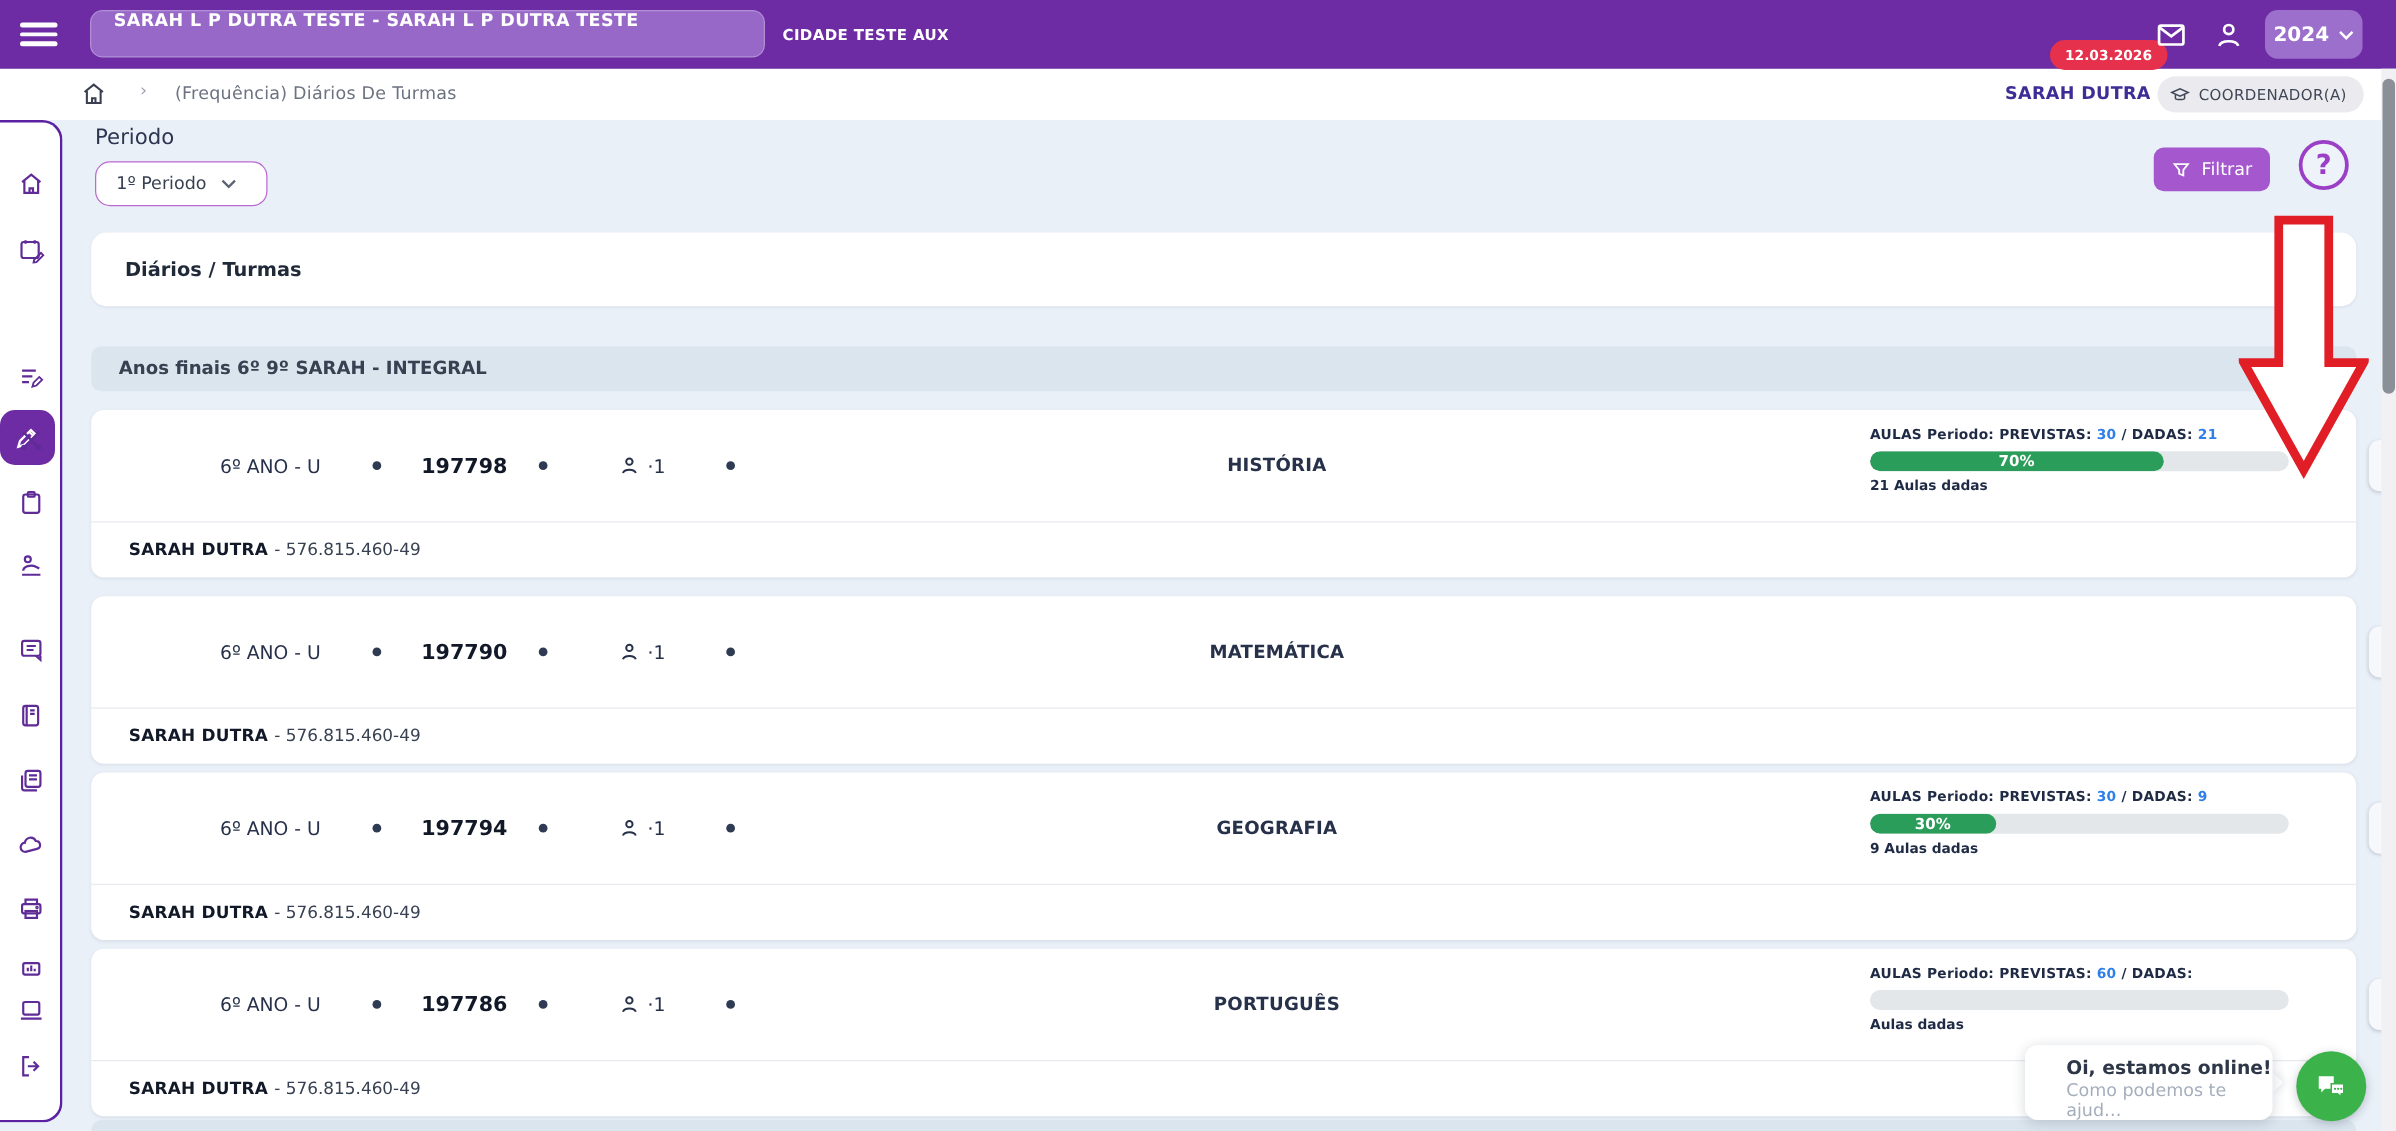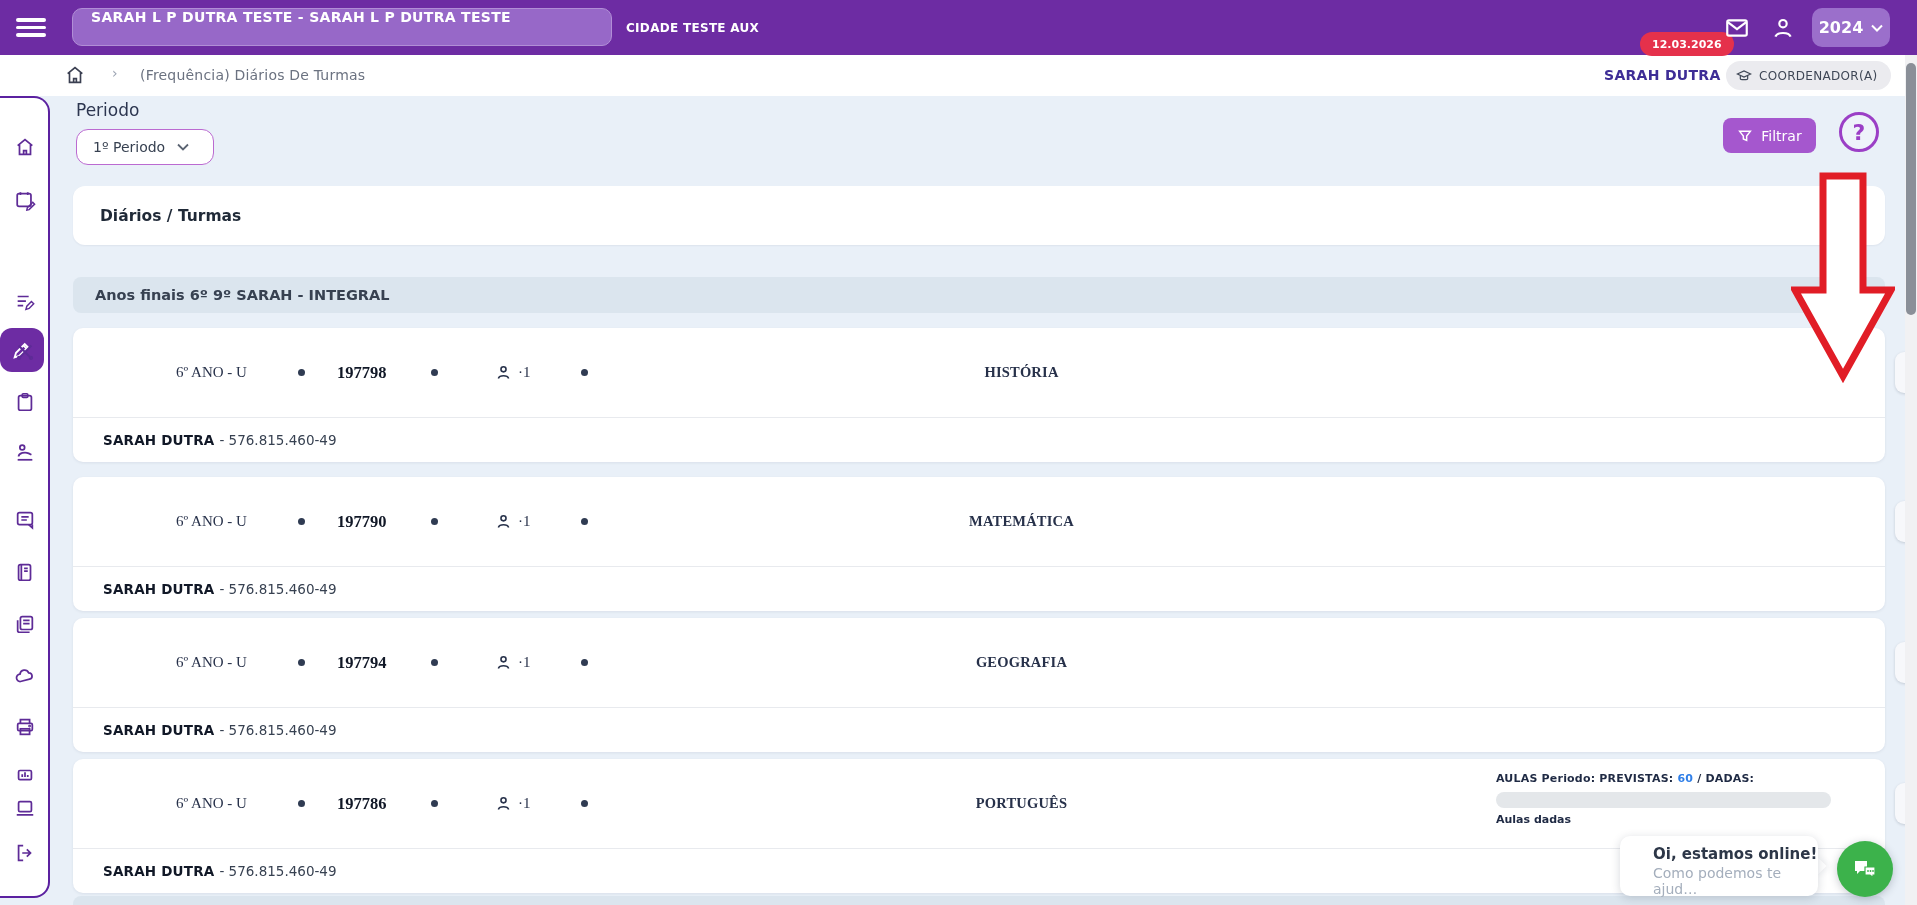--- a/index.html
+++ b/index.html
@@ -40,21 +40,21 @@
   
   .title-card { position:absolute; left:73px; top:186px; width:1812px; height:59px; background:#fff; border-radius:12px; box-shadow:0 1px 2px rgba(30,40,60,.06); display:flex; align-items:center; padding-left:27px; font-size:15.5px; font-weight:700; color:#1f2937; }
   .section-header { position:absolute; left:73px; width:1812px; height:36px; background:#dbe5ee; border-radius:8px; display:flex; align-items:center; padding-left:22px; font-size:14.5px; color:#374151; }
   .sec-integral { top:277px;font-weight:bold; }
   .sec-matutino { top:896px; color:#4b5563; }
 
   .diary-card { position:absolute; left:73px; width:1812px; height:134px; background:#fff; border-radius:10px; box-shadow:0 1px 3px rgba(30,40,60,.08); }
   .dc-main { position:relative; height:89px; }
   .dc-footer { height:45px; border-top:1px solid #e8eaee; display:flex; align-items:center; padding-left:30px; font-size:13.5px; color:#374151; }
   .dc-footer b { color:#111827; font-weight:700; margin-right:5px; letter-spacing:.2px; }
-  .cell { position:absolute; top:0; height:89px; display:flex; align-items:center; color:#27314a;font-family:Liberation Serif, serif; }
+  .cell { position:absolute; top:0; height:89px; display:flex; align-items:center; color:#27314a; }
   .cell-class { left:103px; font-size:15px; }
   .dot { position:absolute; top:41px; width:7px; height:7px; border-radius:50%; background:#2f3b52; }
   .dot1 { left:225px; } .dot2 { left:358px; } .dot3 { left:508px; }
   .cell-id { left:264px; font-size:16.5px; font-weight:700; color:#111827; }
   .cell-count { left:421px; gap:5px; font-size:15px; }
   .cell-subject { left:0; width:1917px; justify-content:center; font-size:14.5px; font-weight:600; letter-spacing:.2px; }
   .cell-subject span { transform:translateX(-10px); }
 
   .stats { position:absolute; left:1423px; top:13px; width:335px; }
   .stats-line1 { font-size:11px; font-weight:700; color:#1f2a44; letter-spacing:.2px; white-space:nowrap; }
@@ -268,20 +268,31 @@
         <svg width="19" height="19" viewBox="0 0 24 24" fill="none" stroke="#27314a" stroke-width="2">
             <circle cx="12" cy="8" r="3.2"></circle>
             <path d="M5.5 19.5 c1.5-4.5 11.5-4.5 13 0"></path>
           </svg>
         <span>·1</span>
       </div>
       <div class="dot dot3"></div>
       <div class="cell cell-subject">
           <span>HISTÓRIA</span>
         </div>
+      <div class="stats">
+        <div class="stats-line1">
+          <span>AULAS Periodo: PREVISTAS:</span> <span class="num">30</span> <span>/ DADAS:</span> <span class="num">21</span>
+        </div>
+        <div class="pbar">
+          <div class="pfill" style="width: 70%;">
+              <span>70%</span>
+            </div>
+        </div>
+        <div class="stats-line3">21 Aulas dadas</div>
+      </div>
       <div class="lock-btn">
         <svg width="20" height="20" viewBox="0 0 24 24" fill="none" stroke="#4e2bbd" stroke-width="2">
             <rect x="6" y="10.5" width="12" height="9.5" rx="2"></rect>
             <path d="M9 10.5 V8 a3 3 0 0 1 6 0 v2.5"></path>
             <circle cx="12" cy="15.2" r="1" fill="#4e2bbd"></circle>
           </svg>
       </div>
     </div>
     <div class="dc-footer">
       <b>SARAH DUTRA</b>
@@ -330,20 +341,31 @@
         <svg width="19" height="19" viewBox="0 0 24 24" fill="none" stroke="#27314a" stroke-width="2">
             <circle cx="12" cy="8" r="3.2"></circle>
             <path d="M5.5 19.5 c1.5-4.5 11.5-4.5 13 0"></path>
           </svg>
         <span>·1</span>
       </div>
       <div class="dot dot3"></div>
       <div class="cell cell-subject">
           <span>GEOGRAFIA</span>
         </div>
+      <div class="stats">
+        <div class="stats-line1">
+          <span>AULAS Periodo: PREVISTAS:</span> <span class="num">30</span> <span>/ DADAS:</span> <span class="num">9</span>
+        </div>
+        <div class="pbar">
+          <div class="pfill" style="width: 30%;">
+              <span>30%</span>
+            </div>
+        </div>
+        <div class="stats-line3">9 Aulas dadas</div>
+      </div>
       <div class="lock-btn">
         <svg width="20" height="20" viewBox="0 0 24 24" fill="none" stroke="#4e2bbd" stroke-width="2">
             <rect x="6" y="10.5" width="12" height="9.5" rx="2"></rect>
             <path d="M9 10.5 V8 a3 3 0 0 1 6 0 v2.5"></path>
             <circle cx="12" cy="15.2" r="1" fill="#4e2bbd"></circle>
           </svg>
       </div>
     </div>
     <div class="dc-footer">
       <b>SARAH DUTRA</b>

